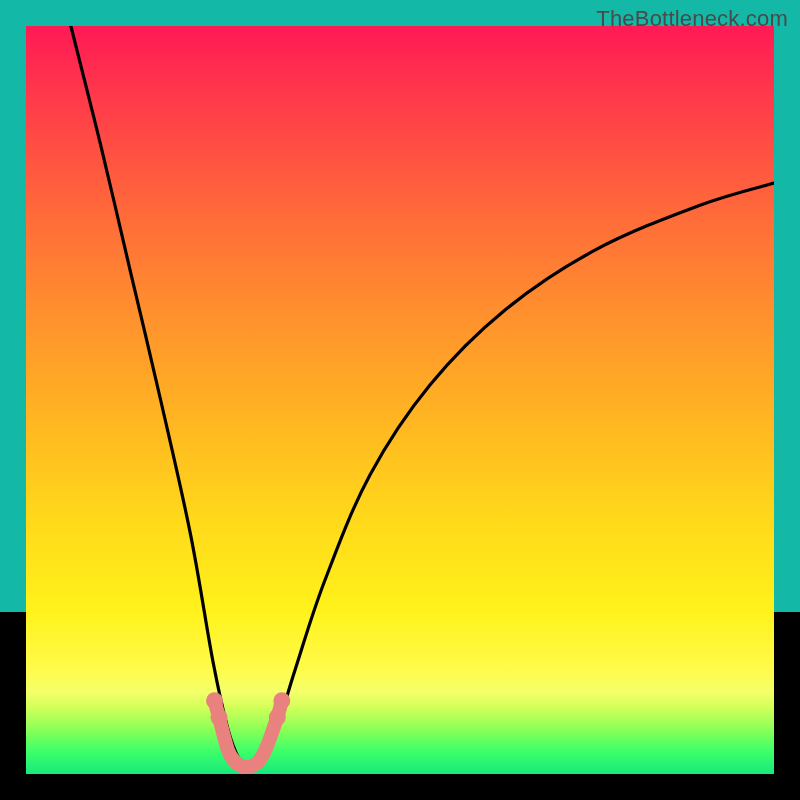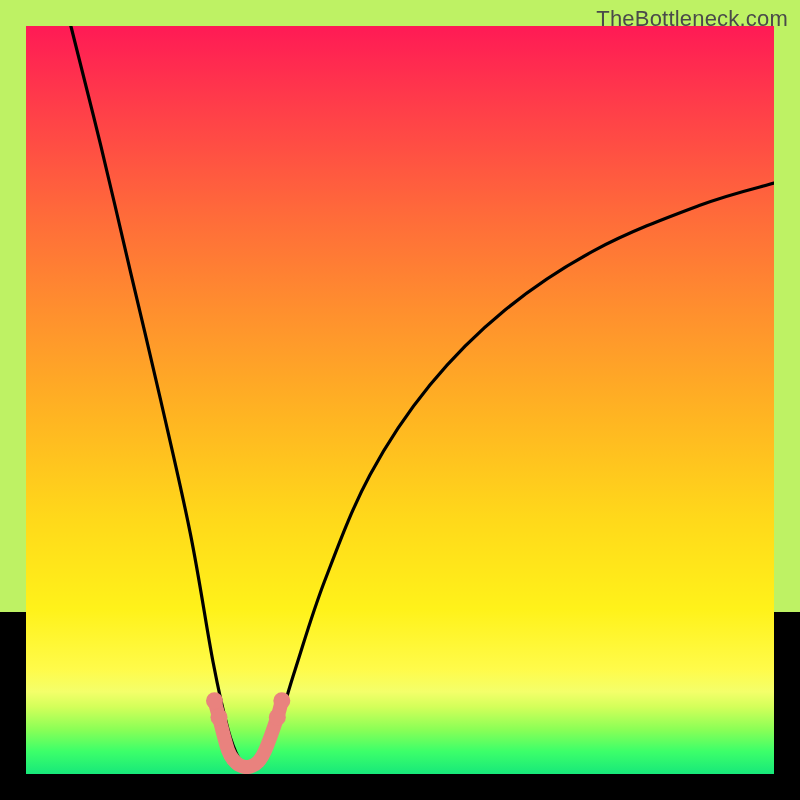--- a/index.html
+++ b/index.html
@@ -10,21 +10,21 @@
     overflow: hidden;
     background: #000;
     font-family: Arial, Helvetica, sans-serif;
   }
   .frame {
     position: absolute;
     left: 0;
     top: 0;
     width: 800px;
     height: 612px;
-    background: #bef264;
+    background: #14b8a6;
   }
   .plot {
     position: absolute;
     left: 26px;
     top: 26px;
     width: 748px;
     height: 748px;
     
     background: linear-gradient(
       to bottom,

